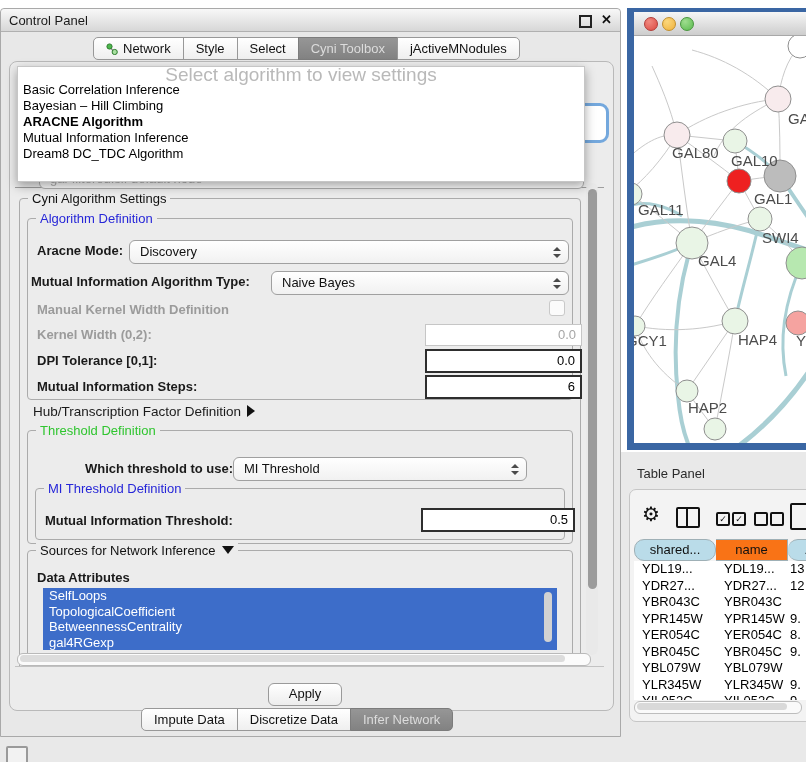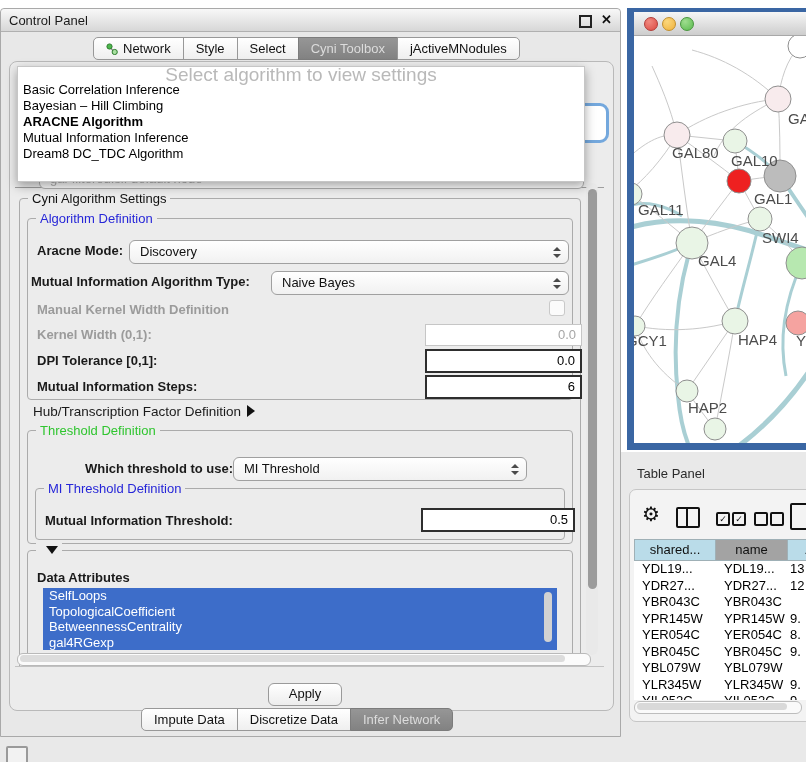--- a/index.html
+++ b/index.html
@@ -72,23 +72,23 @@
   
   #tp-title{position:absolute;left:637px;top:466px;font-size:13px;color:#2b2b2b;}
   #tp{position:absolute;left:629px;top:489px;width:177px;height:231px;background:#f3f3f3;
       border:1px solid #c6c6c6;border-radius:7px 0 0 7px;overflow:hidden;}
   #tp-gear{position:absolute;left:12px;top:14px;font-size:20px;color:#111;line-height:20px;}
   #tp-colicon{position:absolute;left:46px;top:17px;width:20px;height:17px;border:2px solid #111;border-radius:2px;}
   #tp-colicon::after{content:"";position:absolute;left:8px;top:0;bottom:0;width:2px;background:#111;}
   .mini-chk{position:absolute;width:10px;height:10px;border:2px solid #111;border-radius:2px;font-size:9px;line-height:10px;text-align:center;color:#111;}
   #tp-particon{position:absolute;left:160px;top:13px;width:24px;height:23px;border:2px solid #111;border-radius:2px;background:#f3f3f3;}
   #tp-header{position:absolute;left:4px;top:49px;display:flex;height:22px;}
-  .th{box-sizing:border-box;border:1px solid #9fb0b6;border-left:none;font-size:13px;text-align:center;line-height:20px;color:#111;background:#a3a3a3;}
+  .th{box-sizing:border-box;border:1px solid #9fb0b6;border-left:none;font-size:13px;text-align:center;line-height:20px;color:#111;background:#f97316;}
   .th:first-child{border-left:1px solid #9fb0b6;}
-  .th.hl{background:#badce9;}
+  .th.hl{background:#badce9;border-radius:10px;}
   #tp-rows{position:absolute;left:4px;top:71px;width:200px;height:139px;overflow:hidden;background:#fff;}
   .tp-row{display:flex;height:16.5px;line-height:16.5px;font-size:13px;color:#000;}
   .td{box-sizing:border-box;overflow:hidden;white-space:nowrap;}
   #tp-hscroll{position:absolute;left:4px;top:211px;width:166px;height:11px;border:1px solid #bdbdbd;border-radius:6px;background:#fafafa;}
   #tp-hthumb{position:absolute;left:2px;top:1px;width:150px;height:7px;background:#d9d9d9;border-radius:4px;}
   
   #bg-right{position:absolute;left:620px;top:452px;width:186px;height:310px;background:#e9e9e9;}
   #bg-bottom{position:absolute;left:0;top:735px;width:806px;height:27px;background:#e9e9e9;}
   #mini-icon{position:absolute;left:6px;top:746px;width:18px;height:20px;border:2px solid #9a9a9a;background:#f2f2f2;border-radius:2px;}
 </style>
@@ -171,21 +171,21 @@
         <span>Naive Bayes</span>
         <span class="arr">
             <i class="u"></i>
             <i class="d"></i>
           </span>
       </div>
 
       <span class="lbl dis" style="left:22px;top:114px;">Manual Kernel Width Definition</span>
       <span class="chk" style="left:534px;top:112px;"></span>
 
-      <span class="lbl dis" style="left:22px;top:139px;">Kernel Width (0,1):</span>
+      <span class="lbl dis" style="left:22px;top:139px;">Kernel Width (0,2):</span>
       <div class="fld dis" style="left:410px;top:136px;width:145px;">0.0</div>
 
       <span class="lbl" style="left:22px;top:165px;">DPI Tolerance [0,1]:</span>
       <div class="fld" style="left:410px;top:161px;width:143px;">0.0</div>
 
       <span class="lbl" style="left:22px;top:191px;">Mutual Information Steps:</span>
       <div class="fld" style="left:410px;top:187px;width:143px;">6</div>
 
       <span class="lbl" style="left:18px;top:216px;font-weight:normal;font-size:13.5px;">
         <span>Hub/Transcription Factor Definition</span><i class="tri-r"></i>
@@ -206,21 +206,21 @@
 
       <div class="grp" style="left:20px;top:300px;width:528px;height:50px;">
         <span class="lg blue">MI Threshold Definition</span>
       </div>
 
       <span class="lbl" style="left:30px;top:325px;">Mutual Information Threshold:</span>
       <div class="fld" style="left:406px;top:320px;width:140px;">0.5</div>
 
       <div class="grp" style="left:12px;top:362px;width:544px;height:120px;">
         <span class="lg">
-          <i class="tri-d"></i>
+          <span>Sources for Network Inference</span><i class="tri-d"></i>
         </span>
       </div>
 
       <span class="lbl" style="left:22px;top:382px;">Data Attributes</span>
 
       <div id="attr-list">
           <div class="attr-row">SelfLoops</div>
           <div class="attr-row">TopologicalCoefficient</div>
           <div class="attr-row">BetweennessCentrality</div>
           <div class="attr-row">gal4RGexp</div>

